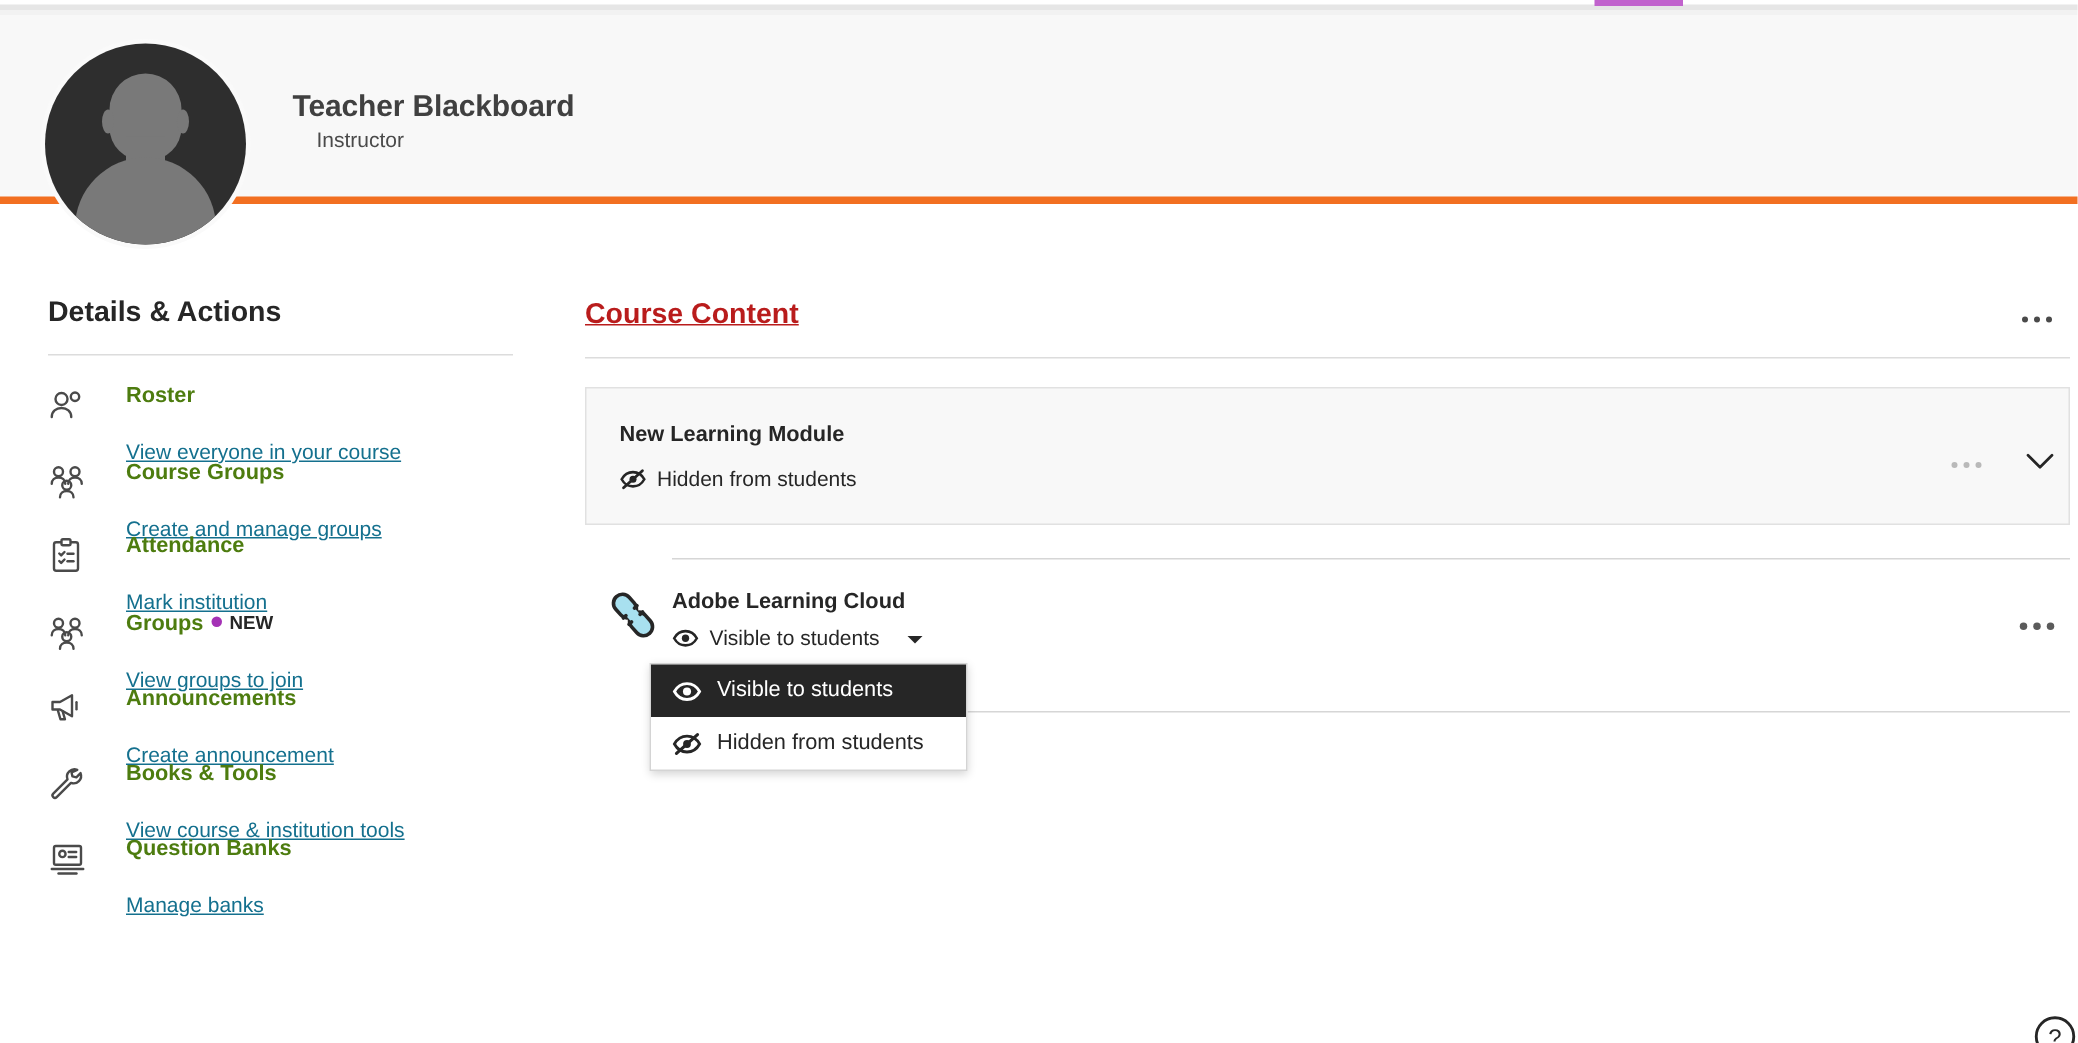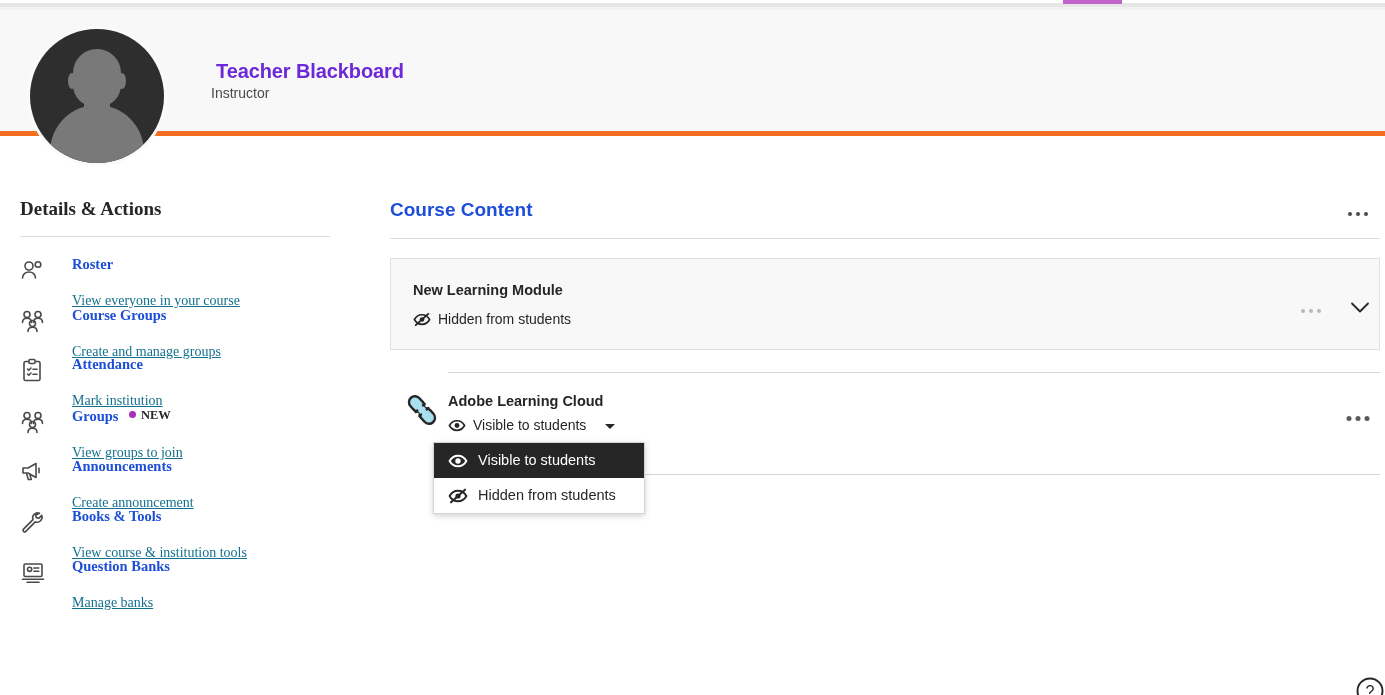--- a/index.html
+++ b/index.html
@@ -92,41 +92,40 @@
   }
   #avatar .body {
     position: absolute;
     left: 20px; top: 76px;
     width: 94px; height: 70px;
     border-radius: 47px 47px 0 0;
     background: #797979;
   }
   #profile-name {
     position: absolute;
-    left: 216px; top: 60px;
+    left: 195px; top: 60px;
     font-size: 20px;
     font-weight: bold;
-    color: #6d28d9;
+    color: #404040;
     letter-spacing: -0.1px;
   }
   #profile-role {
     position: absolute;
     left: 199px; top: 85px;
     font-size: 14px;
     color: #4a4a4a;
     margin-left: 12px;
   }
 
   
   #sidebar {
     position: absolute;
-    left: 0; top: 136px;
+    left: 12px; top: 136px;
     width: 360px; height: 559px;
     background: #ffffff;
-    font-family: Liberation Serif, serif;
   }
   #sidebar-title {
     position: absolute;
     left: 20px; top: 62px;
     font-size: 19px;
     font-weight: bold;
     color: #262626;
   }
   #sidebar-rule {
     position: absolute;
@@ -142,21 +141,21 @@
   .side-icon {
     position: absolute;
     left: 0px; top: 2px;
     width: 26px; height: 26px;
   }
   .side-label {
     position: absolute;
     left: 52px; top: 0px;
     font-size: 14.5px;
     font-weight: bold;
-    color: #1d4ed8;
+    color: #4d7c0f;
     white-space: nowrap;
   }
   .side-link {
     position: absolute;
     left: 52px; top: 21px;
     font-size: 14px;
     color: #14708e;
     text-decoration: underline;
     white-space: nowrap;
     cursor: pointer;
@@ -192,21 +191,22 @@
     position: absolute;
     left: 360px; top: 136px;
     width: 1025px; height: 559px;
     background: #ffffff;
   }
   #content-title {
     position: absolute;
     left: 390px; top: 199px;
     font-size: 19px;
     font-weight: bold;
-    color: #1d4ed8;
+    color: #b91c1c;
+    text-decoration: underline;
   }
   #content-rule {
     position: absolute;
     left: 390px; top: 238px;
     width: 990px; height: 1px;
     background: #dcdcdc;
   }
   #content-overflow {
     position: absolute;
     left: 1344px; top: 201px;

